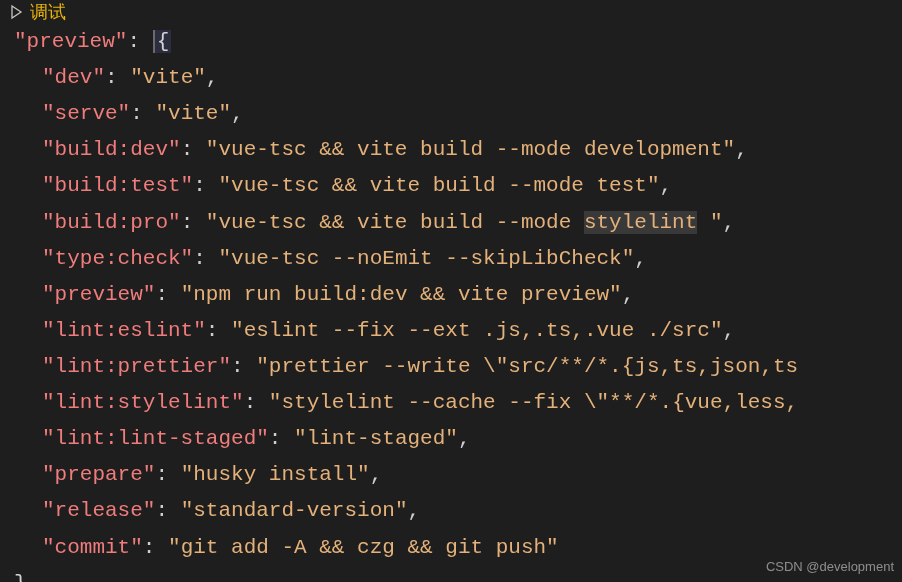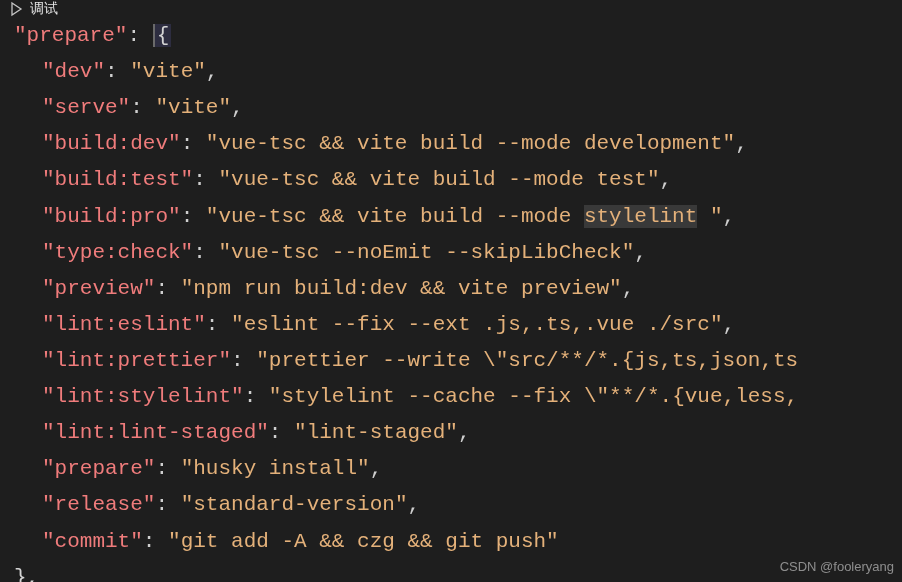--- a/index.html
+++ b/index.html
@@ -11,22 +11,22 @@
     width: 902px;
     height: 582px;
     overflow: hidden;
     position: relative;
   }
   .debug-bar {
     display: flex;
     align-items: center;
     gap: 6px;
     padding: 0 8px;
-    color: #e5e5e5;
-    font-size: 14px;
+    color: #eab308;
+    font-size: 18px;
   }
   .debug-bar svg { display: block; }
   .editor {
     padding: 0;
     line-height: 1.72;
   }
   .line { white-space: nowrap; padding-left: 14px; }
   .indent1 { padding-left: 14px; }
   .indent2 { padding-left: 42px; }
   .key { color: #f07c7c; }
@@ -60,21 +60,21 @@
     <svg width="16" height="16" viewBox="0 0 16 16">
         <path d="M4 2 L13 8 L4 14 Z" fill="none" stroke="#c5c5c5" stroke-width="1.3"></path>
       </svg>
   </span>
   <span>调试</span>
 </div>
 
 <div class="editor">
 
   <div class="line indent1">
-    <span class="key">"<span>prepare</span>"</span><span class="punc">: </span><span class="brace-open">{</span>
+    <span class="key">"<span>preview</span>"</span><span class="punc">: </span><span class="brace-open">{</span>
   </div>
 
   <div id="entries">
       <div class="line indent2"><span class="key">"dev"</span><span class="punc">: </span><span class="str">"vite"</span><span class="punc">,</span></div>
       <div class="line indent2"><span class="key">"serve"</span><span class="punc">: </span><span class="str">"vite"</span><span class="punc">,</span></div>
       <div class="line indent2"><span class="key">"build:dev"</span><span class="punc">: </span><span class="str">"vue-tsc &amp;&amp; vite build --mode development"</span><span class="punc">,</span></div>
       <div class="line indent2"><span class="key">"build:test"</span><span class="punc">: </span><span class="str">"vue-tsc &amp;&amp; vite build --mode test"</span><span class="punc">,</span></div>
       <div class="line indent2"><span class="key">"build:pro"</span><span class="punc">: </span><span class="str">"vue-tsc &amp;&amp; vite build --mode <span class="hl">stylelint</span> "</span><span class="punc">,</span></div>
       <div class="line indent2"><span class="key">"type:check"</span><span class="punc">: </span><span class="str">"vue-tsc --noEmit --skipLibCheck"</span><span class="punc">,</span></div>
       <div class="line indent2"><span class="key">"preview"</span><span class="punc">: </span><span class="str">"npm run build:dev &amp;&amp; vite preview"</span><span class="punc">,</span></div>
@@ -86,13 +86,13 @@
       <div class="line indent2"><span class="key">"release"</span><span class="punc">: </span><span class="str">"standard-version"</span><span class="punc">,</span></div>
       <div class="line indent2"><span class="key">"commit"</span><span class="punc">: </span><span class="str">"git add -A &amp;&amp; czg &amp;&amp; git push"</span></div>
     </div>
 
   <div class="line indent1">
     <span class="brace-close">},</span>
   </div>
 
 </div>
 
-<div class="watermark">CSDN @fooleryang</div>
+<div class="watermark">CSDN @development</div>
 
 </body></html>

